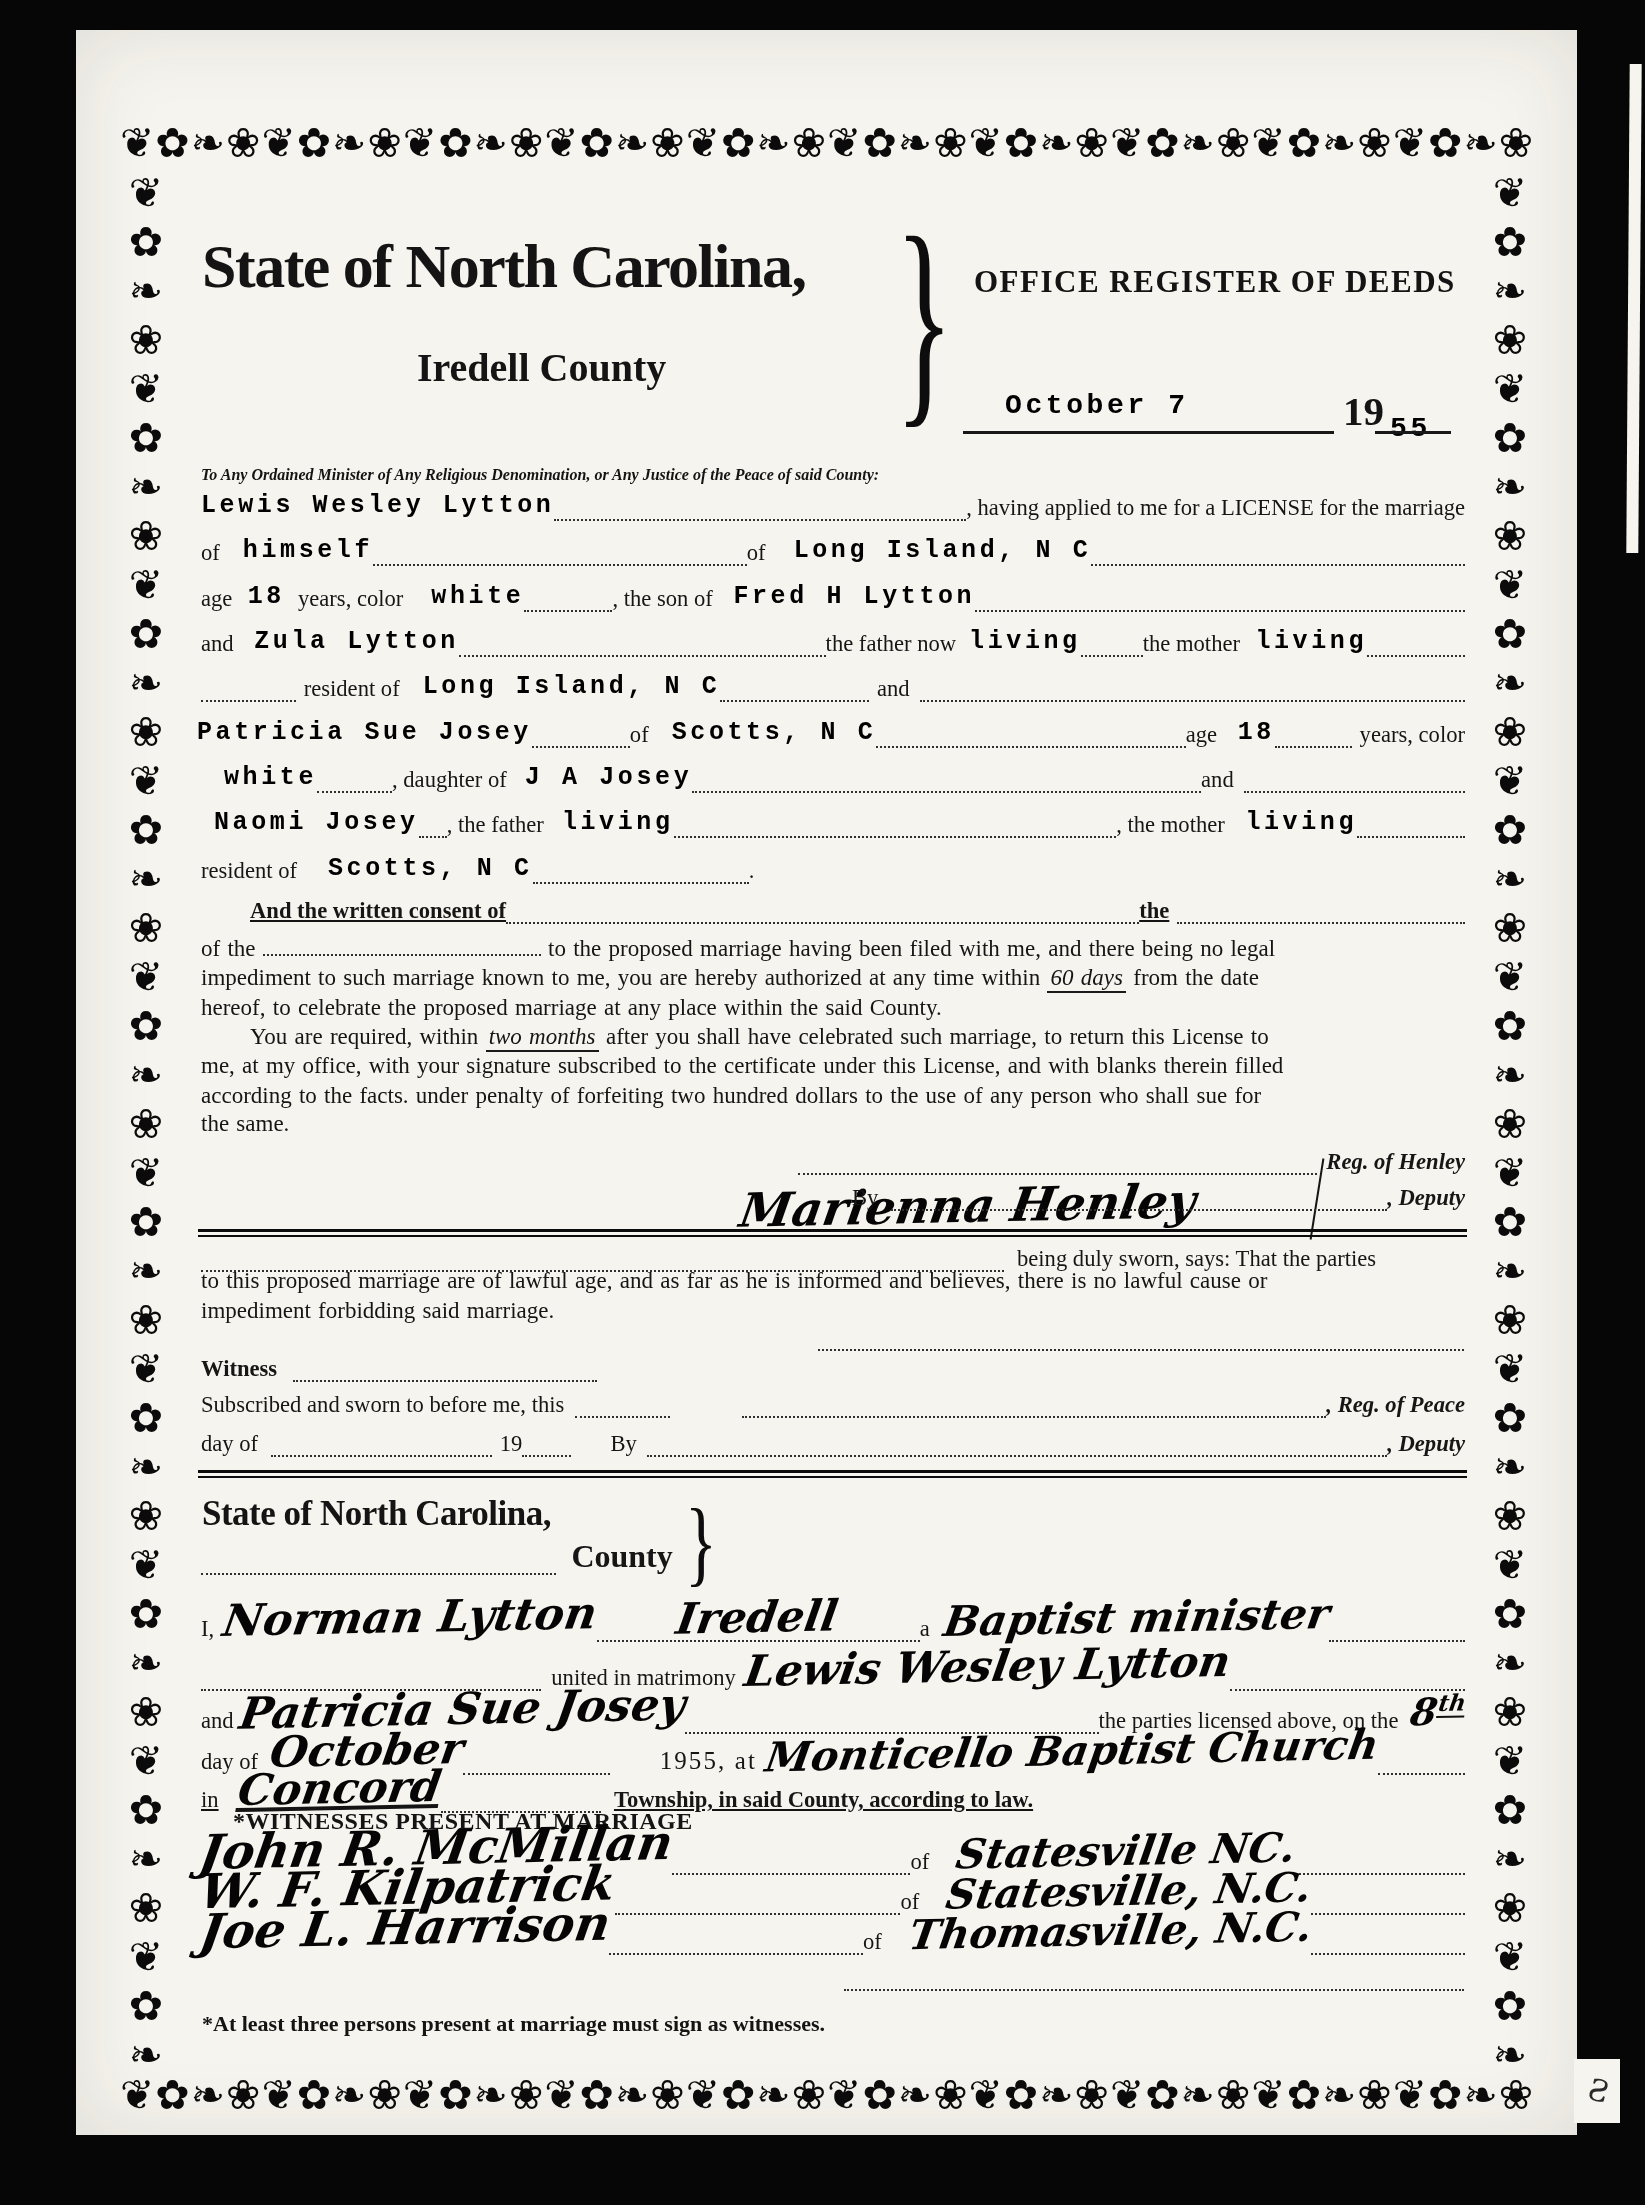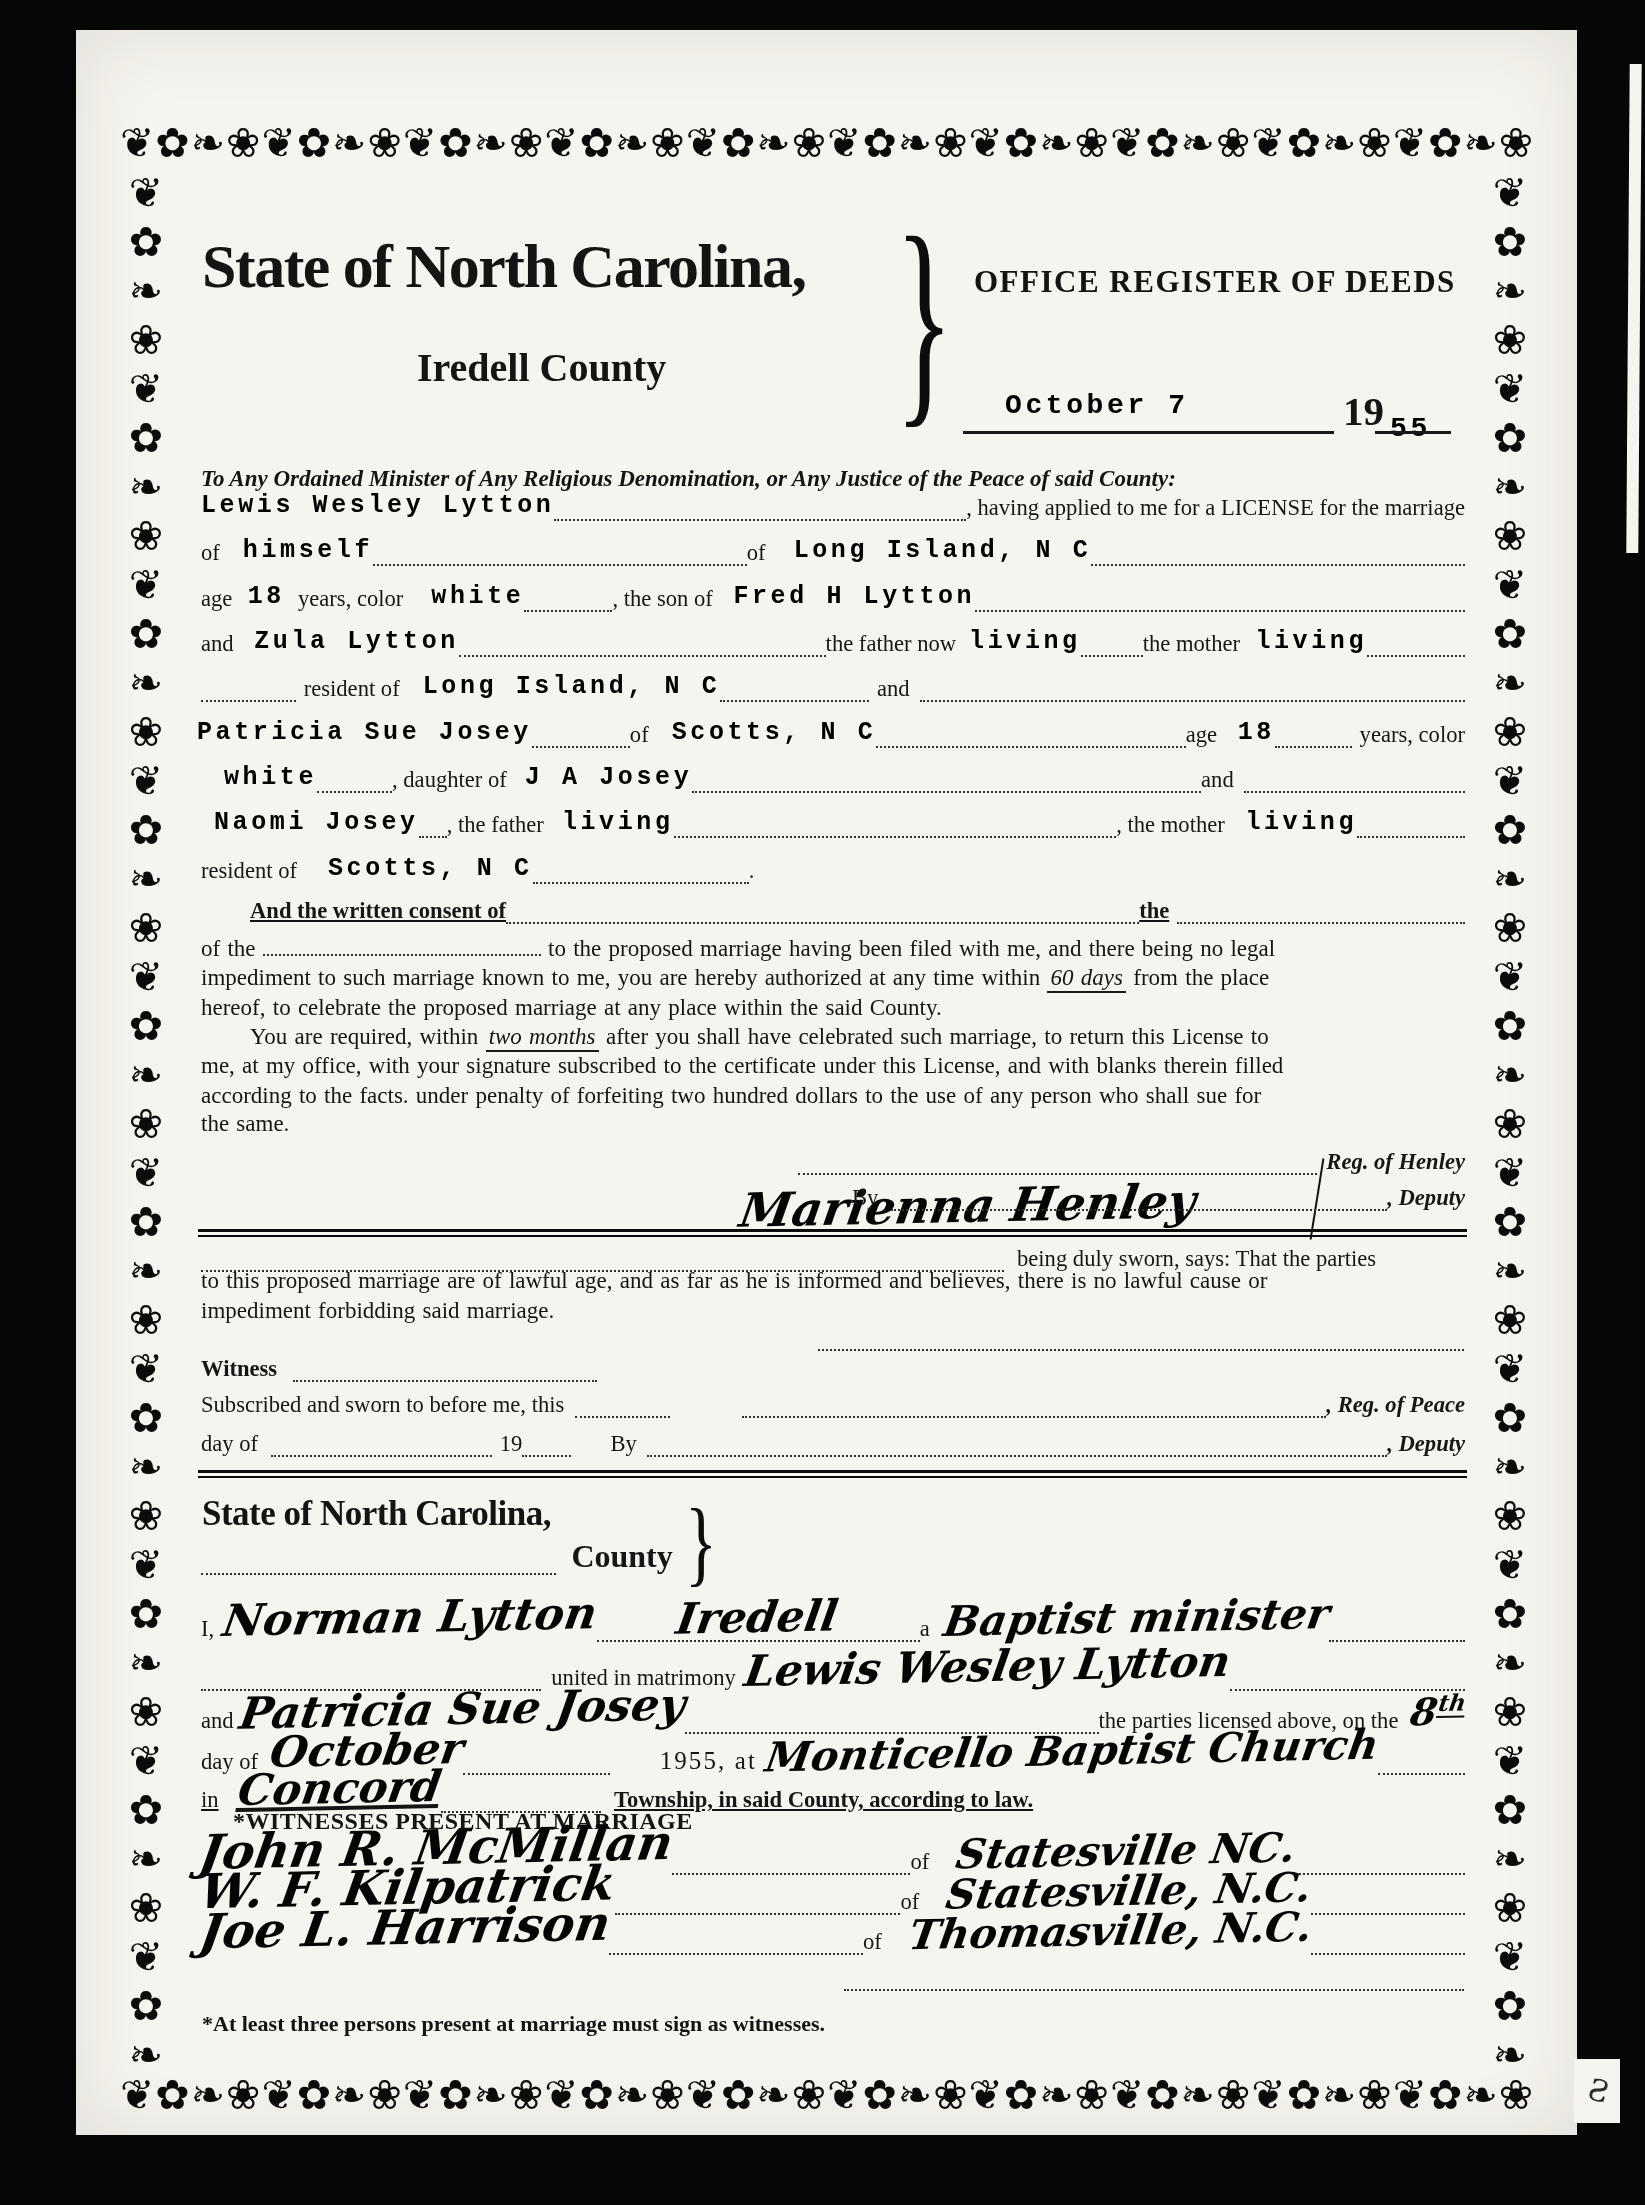--- a/index.html
+++ b/index.html
@@ -55,21 +55,21 @@
   <div class="brace" style="left:895px;top:202px;font-size:221px;line-height:221px;transform:scaleX(.55) scaleY(1.05);">}</div>
   <div class="t b" style="left:974px;top:264px;font-size:31px;letter-spacing:1.5px;">OFFICE REGISTER OF DEEDS</div>
 
   <div class="t typed" style="left:1005px;top:390px;font-size:28px;">October 7</div>
   <div class="t" style="left:963px;top:431px;width:371px;border-bottom:3.1px solid #181818;height:0;"></div>
   <div class="t b" style="left:1343px;top:387px;font-size:41px;">19</div>
   <div class="t typed" style="left:1390px;top:382px;font-size:28px;">55</div>
   <div class="t" style="left:1375px;top:431px;width:76px;border-bottom:3.1px solid #181818;height:0;"></div>
 
   
-  <div class="t b it" style="left:201px;top:466px;font-size:23px;">To Any Ordained Minister of Any Religious Denomination, or Any Justice of the Peace of said County:</div>
+  <div class="t b it" style="left:201px;top:466px;font-size:16px;">To Any Ordained Minister of Any Religious Denomination, or Any Justice of the Peace of said County:</div>
 
   
   
   <div class="rw" style="top:493px;">
     <span class="typed">Lewis Wesley Lytton</span>
     <span class="fill"></span>
     <span class="lbl">, having applied to me for a LICENSE for the marriage</span>
   </div>
   
   <div class="rw" style="top:538px;">
@@ -187,21 +187,21 @@
 
   
   <div class="pl" style="top:936px;">
     <span>of the</span>
     <span style="display:inline-block;width:278px;border-bottom:2.1px dotted #2f2f2f;"></span>
     <span>to the proposed marriage having been filed with me, and there being no legal</span>
   </div>
   <div class="pl" style="top:965px;">
     <span>impediment to such marriage known to me, you are hereby authorized at any time within</span>
     <span class="em">60 days</span>
-    <span>from the place</span>
+    <span>from the date</span>
   </div>
   <div class="pl" style="top:995px;">hereof, to celebrate the proposed marriage at any place within the said County.</div>
   <div class="pl" style="top:1024px;padding-left:49px;">
     <span>You are required, within</span>
     <span class="em">two months</span>
     <span>after you shall have celebrated such marriage, to return this License to</span>
   </div>
   <div class="pl" style="top:1053px;">me, at my office, with your signature subscribed to the certificate under this License, and with blanks therein filled</div>
   <div class="pl" style="top:1083px;">according to the facts. under penalty of forfeiting two hundred dollars to the use of any person who shall sue for</div>
   <div class="pl" style="top:1111px;">the same.</div>

